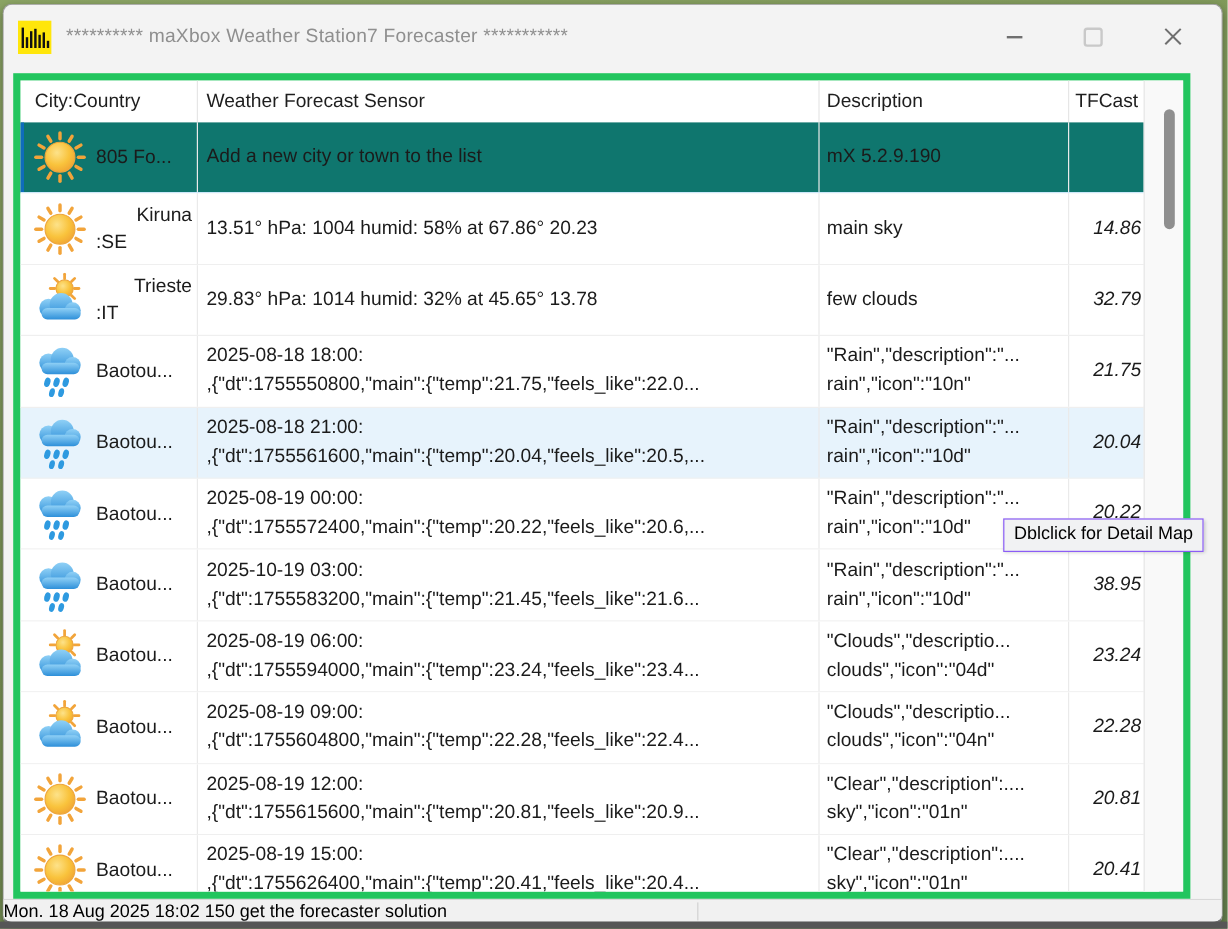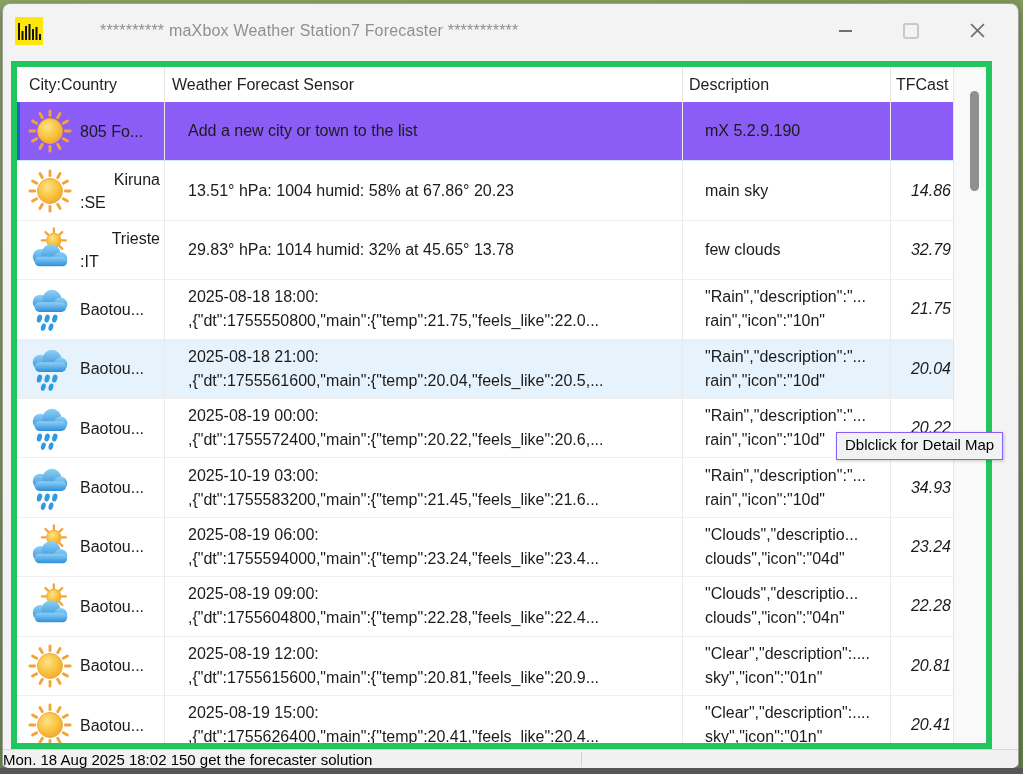--- a/index.html
+++ b/index.html
@@ -11,21 +11,21 @@
   }
   .desktop-bottom{position:absolute;left:0;bottom:0;width:100%;height:6px;background:#565656;}
 
   
   .win{
     position:absolute;left:2px;top:3px;width:1015px;height:764px;
     background:#f3f3f3;border:1px solid #9e9e9e;border-bottom:3px solid #707070;
     border-radius:8px;box-shadow:0 3px 8px rgba(0,0,0,.35);
   }
   
-  .titlebar{position:absolute;left:0;top:0;width:100%;height:53px;display:flex;align-items:center;border-radius:8px 8px 0 0;gap:45px;}
+  .titlebar{position:absolute;left:0;top:0;width:100%;height:53px;display:flex;align-items:center;border-radius:8px 8px 0 0;}
   .appicon{width:28px;height:28px;margin-left:12px;flex:none;}
   .title-text{margin-left:12px;font-size:16px;color:#8f8f8f;letter-spacing:.2px;white-space:nowrap;overflow:hidden;}
   .winbtns{position:absolute;right:8px;top:0;height:53px;display:flex;}
   .winbtn{width:66px;height:100%;display:flex;align-items:center;justify-content:center;}
   .glyph-min{width:13px;border-top:2px solid #6f6f6f;}
   .glyph-max{width:12px;height:12px;border:2px solid #c9c9c9;border-radius:3px;}
 
   
   .list{
     position:absolute;left:8px;top:57px;width:981px;height:688px;box-sizing:border-box;
@@ -33,33 +33,33 @@
   }
   .lv-header{position:relative;height:35px;display:flex;z-index:2;}
   .hcell{box-sizing:border-box;display:flex;align-items:center;font-size:16px;color:#1e1e1e;border-right:1px solid #e6e6e6;overflow:hidden;white-space:nowrap;}
   .h-city{width:148px;padding-left:12px;}
   .h-weather{width:518px;padding-left:7px;}
   .h-desc{width:208px;padding-left:6px;}
   .h-tf{width:75px;padding-left:5px;border-right:none;}
 
   .lv-body{position:absolute;left:0;top:35px;width:949px;}
   .lv-row{height:59.4px;display:flex;background:#fff;border-bottom:1px solid #efefef;box-sizing:border-box;}
-  .lv-row.sel{background:#8b5cf6;border-bottom-color:#cde8fa;box-shadow:inset 3px 0 0 #0f6cbd, inset -2px 0 0 #57a8e0;}
+  .lv-row.sel{background:#0f766e;border-bottom-color:#cde8fa;box-shadow:inset 3px 0 0 #0f6cbd, inset -2px 0 0 #57a8e0;}
   .lv-row.hot{background:#e7f3fc;}
   .cell{box-sizing:border-box;border-right:1px solid #eaeaea;display:flex;flex-direction:column;justify-content:center;overflow:hidden;font-size:16px;color:#1b1b1b;line-height:24px;}
   .c-city{width:148px;flex-direction:row;align-items:center;padding-left:10px;gap:7px;}
   .c-weather{width:518px;padding-left:7px;}
   .c-desc{width:208px;padding-left:6px;}
   .c-tf{width:75px;padding-left:5px;border-right:none;flex-direction:row;align-items:center;font-style:italic;}
   .wicon{width:46px;height:46px;flex:none;}
   .city-txt{flex:1;min-width:0;line-height:23px;}
   .city-txt .cl1{text-align:right;padding-right:4px;white-space:nowrap;}
   .city-txt .cl2{text-align:left;white-space:nowrap;}
   .city-one{white-space:nowrap;overflow:hidden;}
-  .ln{white-space:nowrap;overflow:hidden;margin-left:16px;}
+  .ln{white-space:nowrap;overflow:hidden;}
 
   
   .scroll-gutter{position:absolute;top:0;right:0;width:32px;height:100%;background:#f9f9f9;border-left:1px solid #e6e6e6;z-index:3;}
   .scroll-thumb{position:absolute;right:7px;top:24px;width:9px;height:100px;background:#8f8f8f;border-radius:4.5px;}
 
   
   .statusbar{position:absolute;left:0;top:745px;width:100%;height:19px;box-sizing:border-box;background:#f1f1f1;border-top:1px solid #d8d8d8;overflow:hidden;border-radius:0 0 6px 6px;}
   .status-text{font-size:15px;line-height:19px;color:#000;white-space:nowrap;}
   .status-divider{position:absolute;left:578px;top:2px;bottom:1px;width:1px;background:#d2d2d2;}
 
@@ -301,21 +301,21 @@
           <div class="city-txt city-one">Baotou...</div>
         </div>
         <div class="cell c-weather">
           <div class="ln">2025-10-19 03:00:</div>
             <div class="ln">,{"dt":1755583200,"main":{"temp":21.45,"feels_like":21.6...</div>
         </div>
         <div class="cell c-desc">
           <div class="ln">"Rain","description":"...</div>
             <div class="ln">rain","icon":"10d"</div>
         </div>
-        <div class="cell c-tf">34.93</div>
+        <div class="cell c-tf">38.95</div>
       </div>
 
       <div class="lv-row">
         <div class="cell c-city">
           <svg class="wicon">
               <use href="#ic-sun-cloud"></use>
             </svg>
           <div class="city-txt city-one">Baotou...</div>
         </div>
         <div class="cell c-weather">

